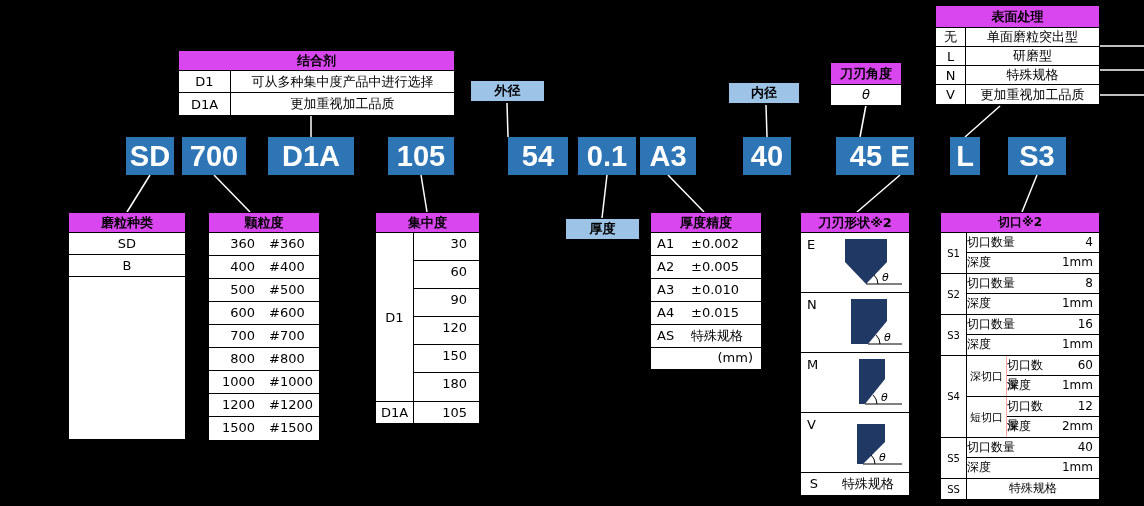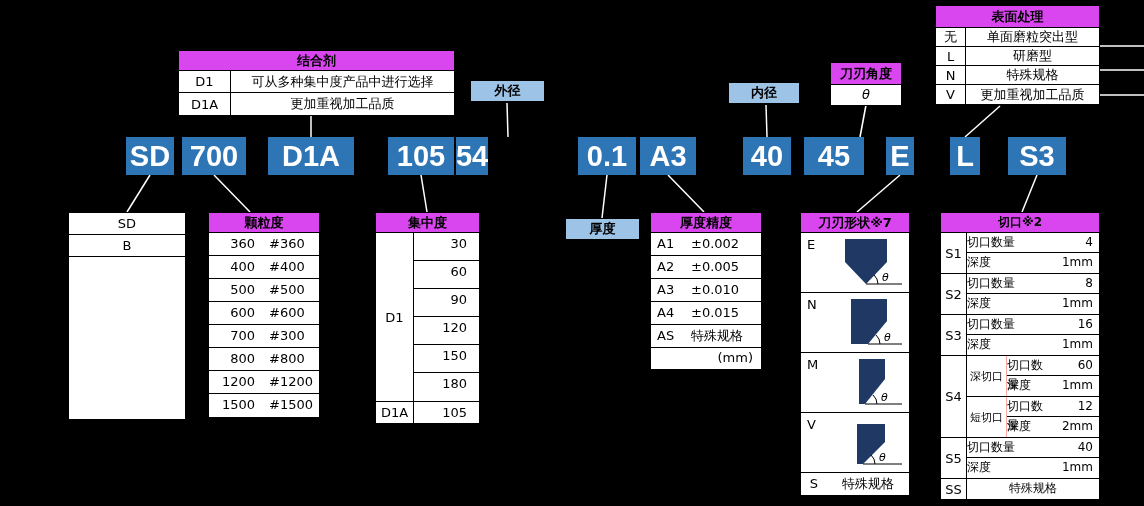--- a/index.html
+++ b/index.html
@@ -67,21 +67,21 @@
   .bs-code { position:absolute; left:6px; top:4px; }
   .bs-svg { position:absolute; right:4px; top:4px; }
   .bs-srow { display:flex; height:22px; }
   .bs-s-code { width:26px; text-align:center; line-height:21px; }
   .bs-s-desc { flex:1; text-align:center; line-height:21px; }
 
   
   .nt { font-size:12px; }
   .nt-group { display:flex; border-bottom:1px solid #000; }
   .nt-group:last-child { border-bottom:none; }
-  .nt-code { width:26px; border-right:1px solid #000; display:flex; align-items:center; justify-content:center; font-size:13px; }
+  .nt-code { width:26px; border-right:1px solid #000; display:flex; align-items:center; justify-content:center; font-size:10px; }
   .nt-rows { flex:1; display:flex; flex-direction:column; }
   .nt-row { display:flex; height:20px; border-bottom:1px solid #000; }
   .nt-row:last-child { border-bottom:none; }
   .nt-label { flex:1; text-align:left; padding-right:4px; line-height:19px; }
   .nt-value { width:42px; text-align:right; padding-right:6px; line-height:19px; }
   .nt-sub { display:flex; border-bottom:1px solid #000; }
   .nt-sub:last-child { border-bottom:none; }
   .nt-subname { width:40px; border-right:1px solid #fca5a5; display:flex; align-items:center; justify-content:center; font-size:11px; }
   .nt-subrows { flex:1; }
   .nt-desc { flex:1; text-align:center; line-height:19px; height:20px; }
@@ -149,30 +149,31 @@
     <div class="frow srf-row">
       <div class="ccell srf-code">V</div>
       <div class="ccell srf-desc">更加重视加工品质</div>
     </div>
   </div>
 
   <div class="code-seg" style="left:126px; width:48px;">SD</div>
   <div class="code-seg" style="left:182px; width:64px;">700</div>
   <div class="code-seg" style="left:268px; width:86px;">D1A</div>
   <div class="code-seg" style="left:388px; width:66px;">105</div>
-  <div class="code-seg" style="left:456px; width:32px;">54</div>
+  <div class="code-seg" style="left:508px; width:60px;">54</div>
   <div class="code-seg" style="left:578px; width:58px;">0.1</div>
   <div class="code-seg" style="left:640px; width:56px;">A3</div>
   <div class="code-seg" style="left:743px; width:48px;">40</div>
-  <div class="code-seg" style="left:804px; width:60px;">45</div>
+  <div class="code-seg" style="left:836px; width:60px;">45</div>
   <div class="code-seg" style="left:886px; width:28px;">E</div>
   <div class="code-seg" style="left:950px; width:30px;">L</div>
   <div class="code-seg" style="left:1008px; width:58px;">S3</div>
 
   <div class="tbl" style="left:68px; top:212px; width:118px;">
+    <div class="tbl-header">磨粒种类</div>
     <div class="grain-row">SD</div>
     <div class="grain-row">B</div>
     <div class="grain-empty"></div>
   </div>
 
   <div class="tbl" style="left:208px; top:212px; width:112px;">
     <div class="tbl-header">颗粒度</div>
     <div class="frow grit-row">
         <div class="grit-val">360</div>
         <div class="grit-mesh">#360</div>
@@ -184,25 +185,29 @@
     <div class="frow grit-row">
         <div class="grit-val">500</div>
         <div class="grit-mesh">#500</div>
       </div>
     <div class="frow grit-row">
         <div class="grit-val">600</div>
         <div class="grit-mesh">#600</div>
       </div>
     <div class="frow grit-row">
         <div class="grit-val">700</div>
-        <div class="grit-mesh">#300</div>
+        <div class="grit-mesh">#700</div>
       </div>
     <div class="frow grit-row">
         <div class="grit-val">800</div>
         <div class="grit-mesh">#800</div>
+      </div>
+    <div class="frow grit-row">
+        <div class="grit-val">1000</div>
+        <div class="grit-mesh">#1000</div>
       </div>
     <div class="frow grit-row">
         <div class="grit-val">1200</div>
         <div class="grit-mesh">#1200</div>
       </div>
     <div class="frow grit-row">
         <div class="grit-val">1500</div>
         <div class="grit-mesh">#1500</div>
       </div>
   </div>
@@ -247,21 +252,21 @@
         <div class="tp-val">±0.015</div>
       </div>
     <div class="frow tp-row">
         <div class="tp-code">AS</div>
         <div class="tp-val">特殊规格</div>
       </div>
     <div class="tp-unit">(mm)</div>
   </div>
 
   <div class="tbl" style="left:800px; top:212px; width:110px;">
-    <div class="tbl-header">刀刃形状※7</div>
+    <div class="tbl-header">刀刃形状※2</div>
 
     <div class="bs-row">
       <span class="bs-code">E</span>
       <svg class="bs-svg" width="70" height="52" viewBox="0 0 70 52">
         <polygon points="10,2 52,2 52,25 31,47 10,25" fill="#203864"></polygon>
         <line x1="31" y1="47" x2="67" y2="47" stroke="#000" stroke-width="1"></line>
         <path d="M 43 47 A 12 12 0 0 0 39 38" stroke="#000" fill="none" stroke-width="1"></path>
         <text x="47" y="44" font-size="11" font-style="italic">θ</text>
       </svg>
     </div>

